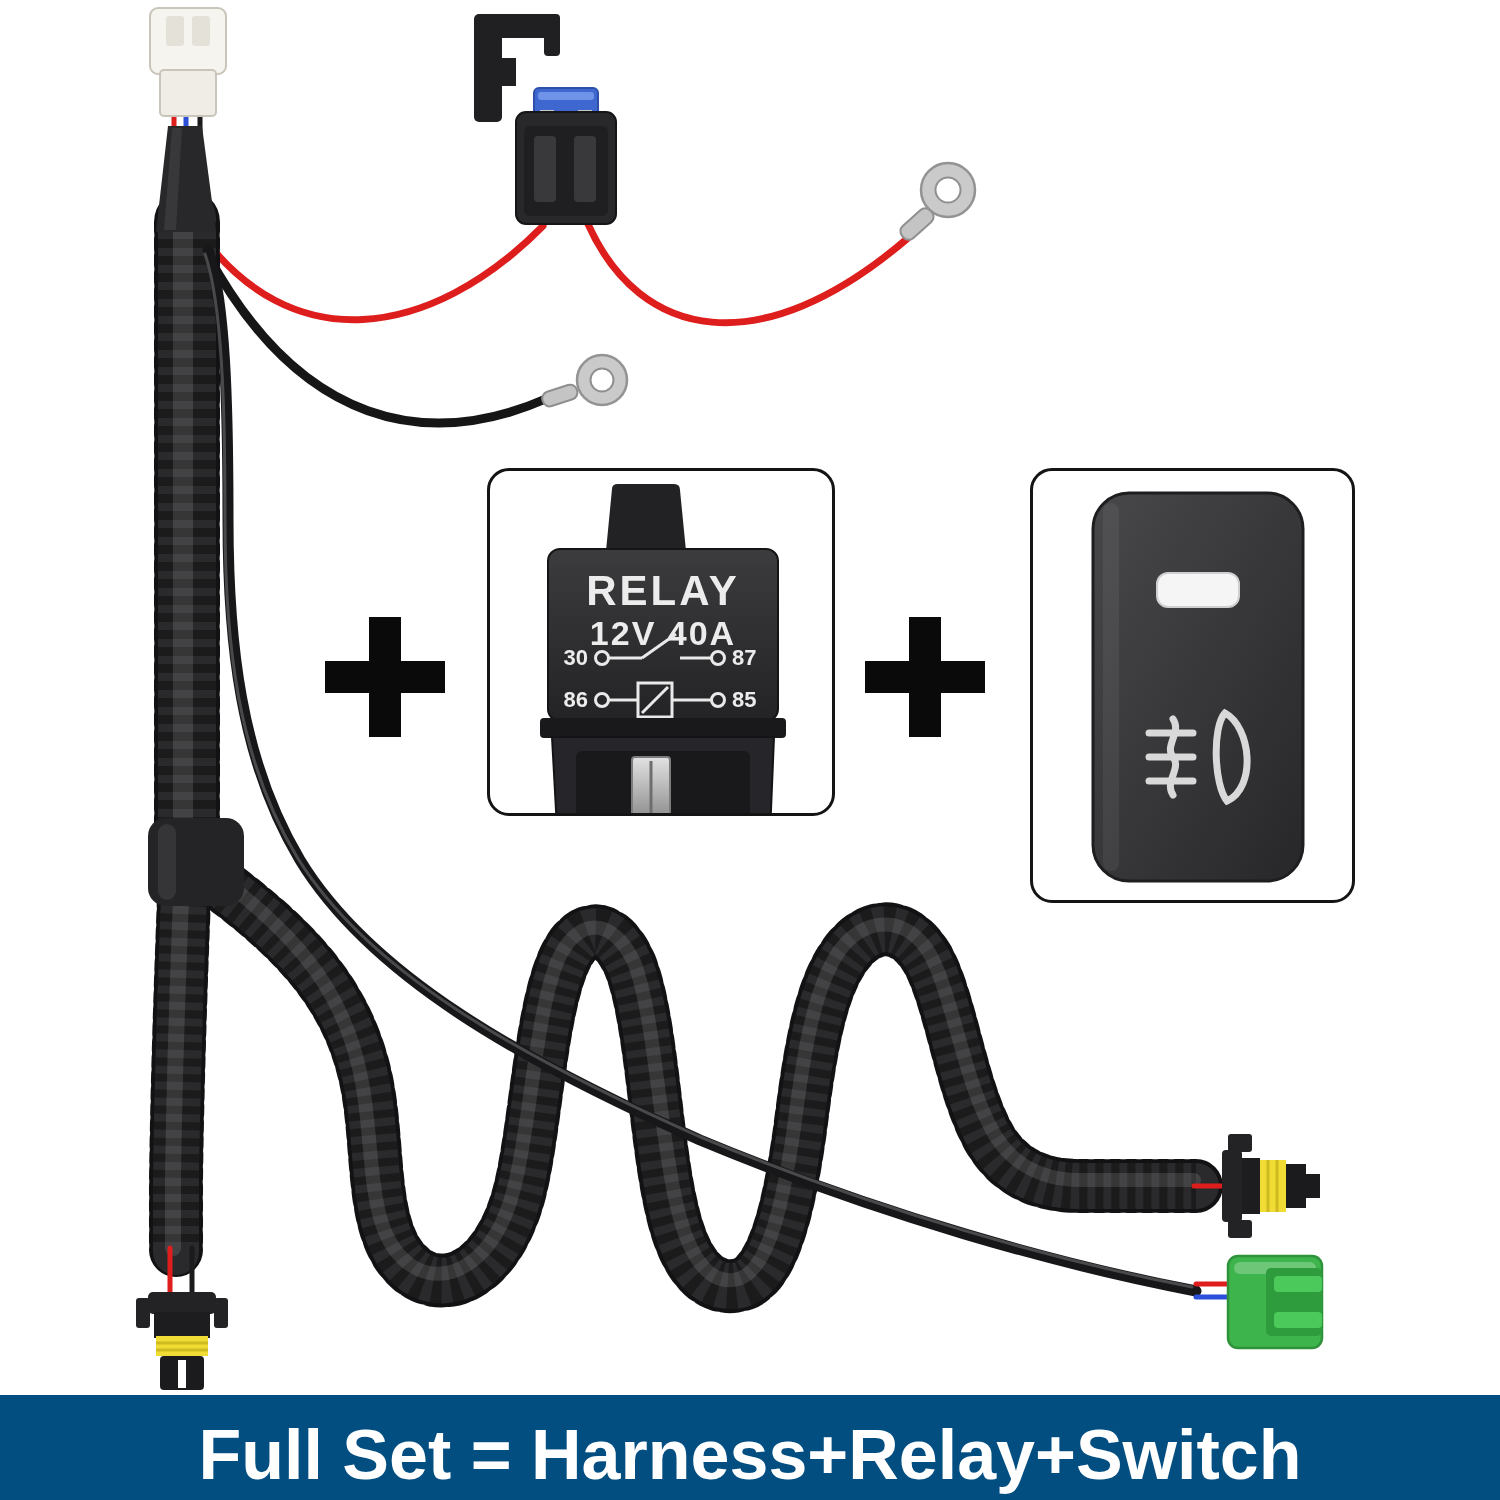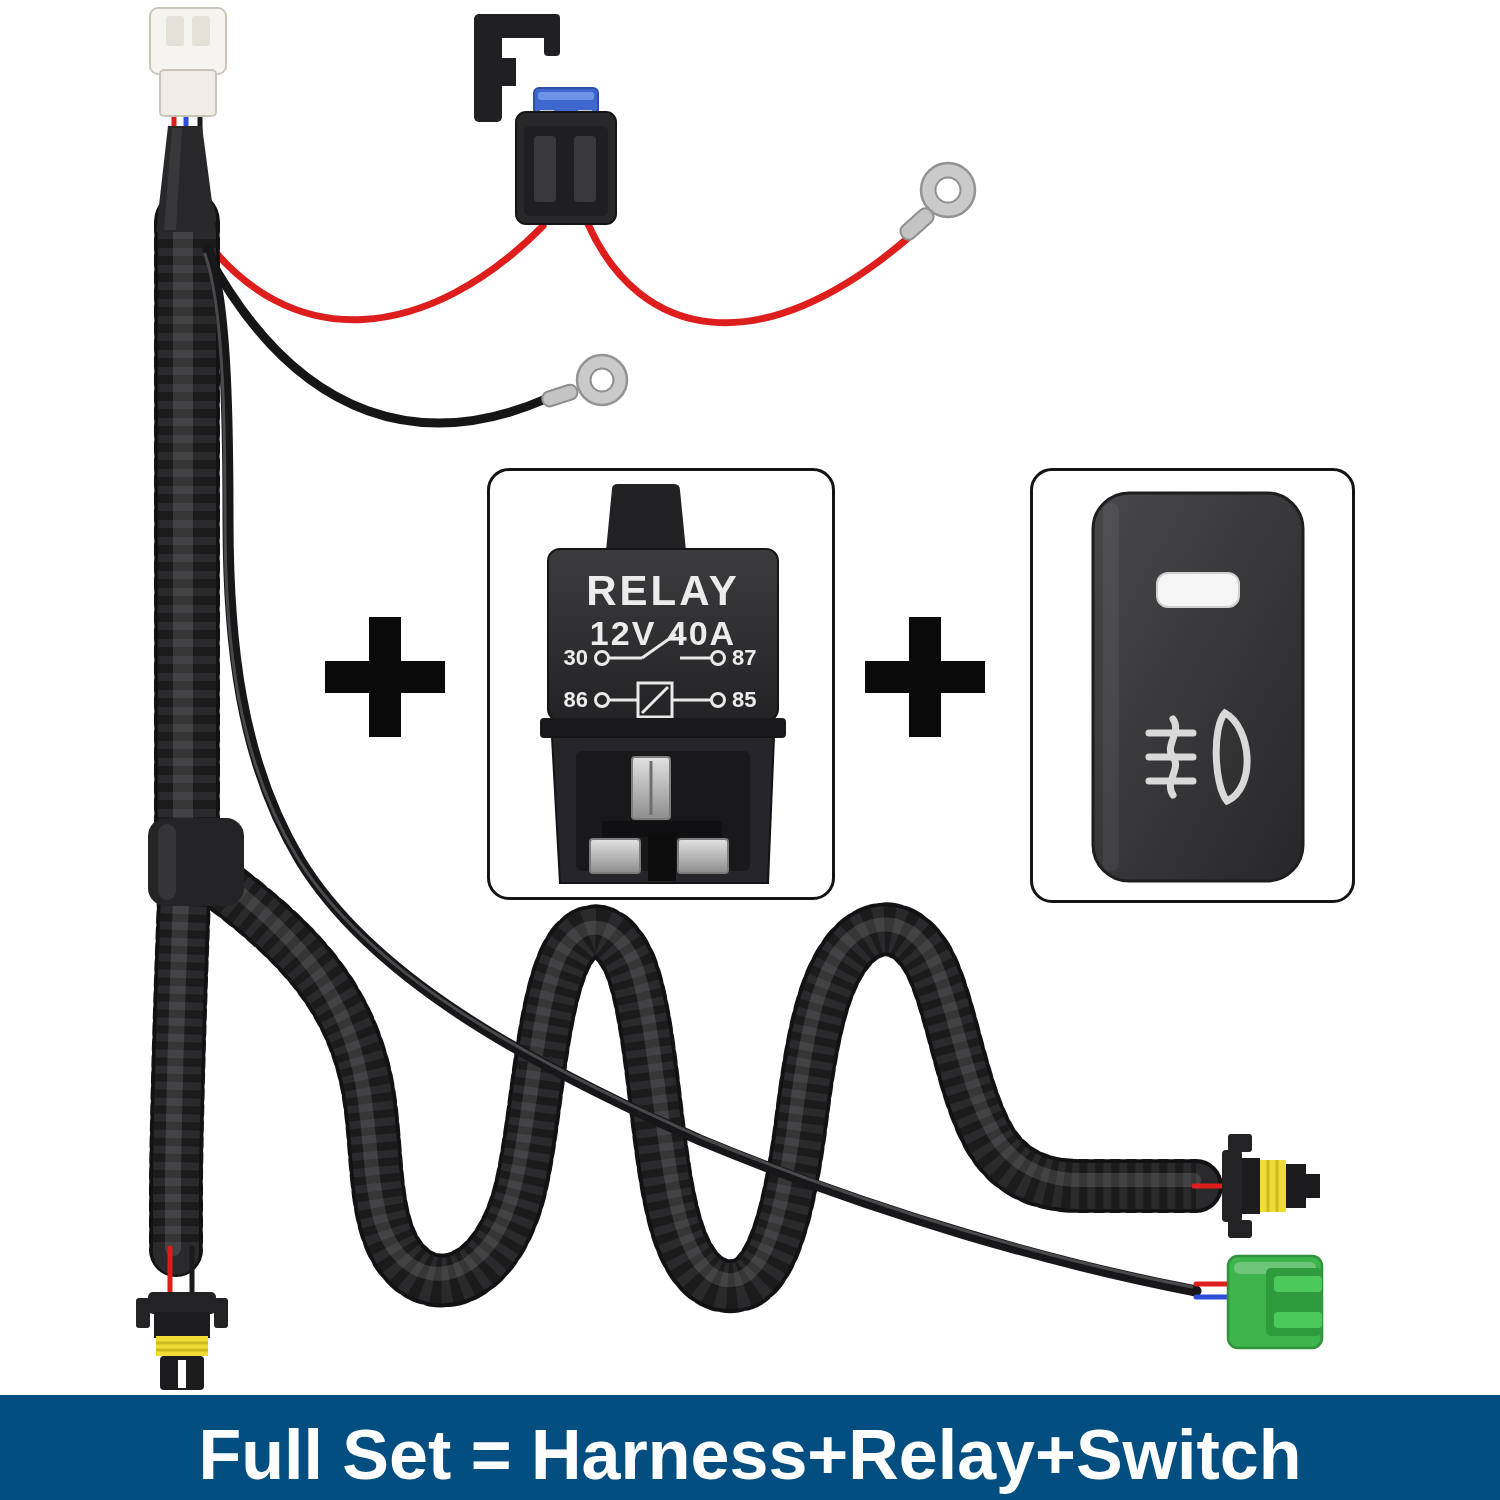--- a/index.html
+++ b/index.html
@@ -20,21 +20,21 @@
   .wire-red{fill:none;stroke:#de1d1d;stroke-width:7;stroke-linecap:round;}
   .wire-black{fill:none;stroke:#161616;stroke-width:9;stroke-linecap:round;}
   .wire-thin-red{fill:none;stroke:#de1d1d;stroke-width:5;stroke-linecap:round;}
   .wire-thin-blue{fill:none;stroke:#2b4fd8;stroke-width:5;stroke-linecap:round;}
   .wire-thin-black{fill:none;stroke:#1b1b1b;stroke-width:5;stroke-linecap:round;}
 
   .card{
     position:absolute;background:#ffffff;border:3px solid #141414;border-radius:22px;
     box-sizing:border-box;overflow:hidden;
   }
-  .card-relay{left:487px;top:468px;width:348px;height:432px;}
+  .card-relay{left:487px;top:468px;width:348px;height:348px;}
   .card-switch{left:1030px;top:468px;width:325px;height:435px;}
 
   .banner{
     position:absolute;left:0;top:1395px;width:1500px;height:119px;background:#024e81;
     display:flex;align-items:center;justify-content:center;
   }
   .banner-text{
     color:#ffffff;font-size:70px;font-weight:bold;letter-spacing:0px;white-space:nowrap;
   }
   .relay-text{fill:#ececec;font-weight:bold;}

